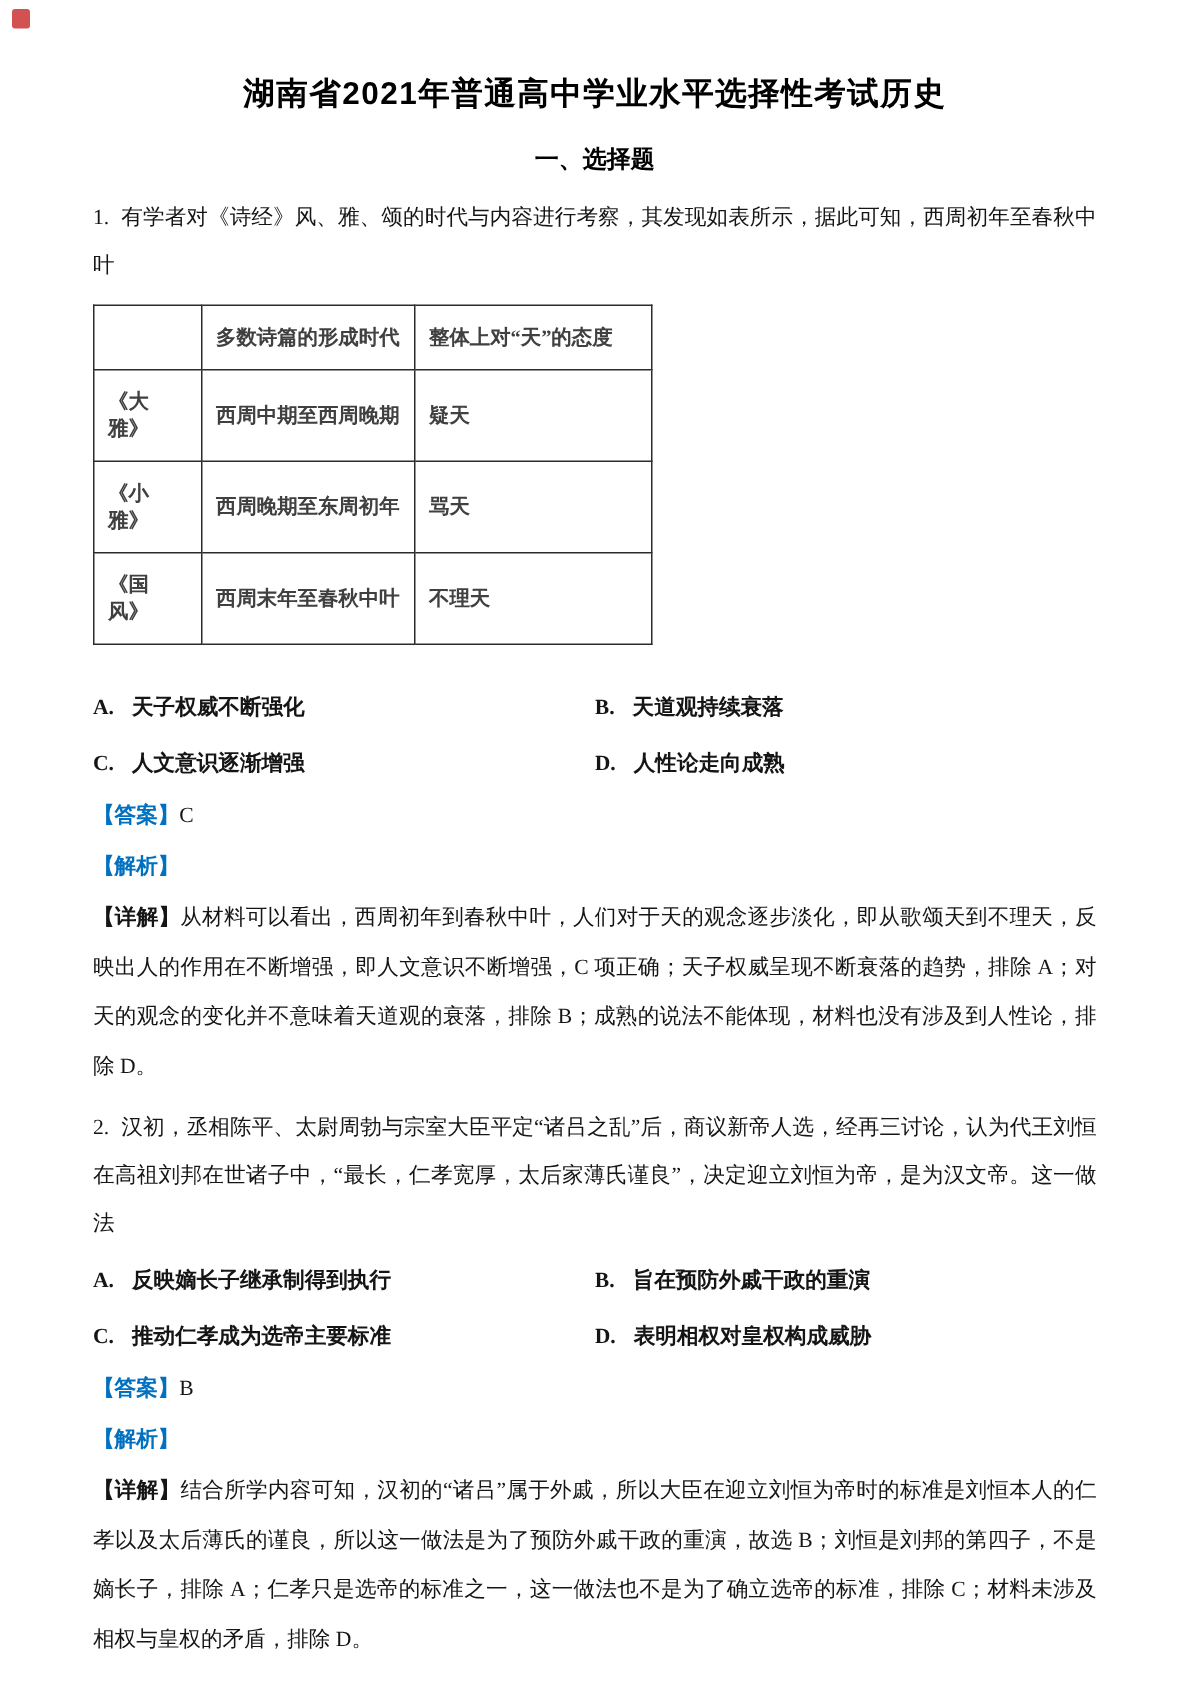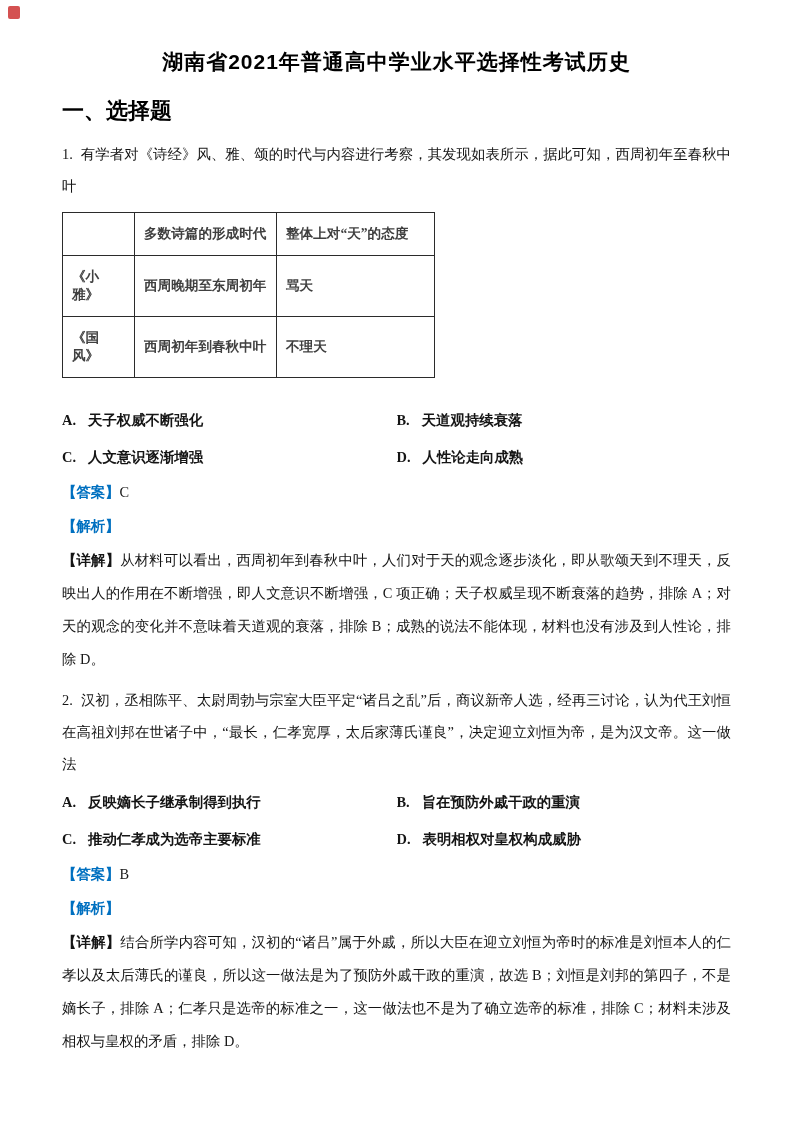--- a/index.html
+++ b/index.html
@@ -30,23 +30,24 @@
     text-align: center;
     font-family: "Liberation Sans", sans-serif;
     font-size: 21px;
     font-weight: bold;
     letter-spacing: 1px;
     color: #000;
   }
   .section-heading {
     margin: 0 0 12px 0;
     font-family: "Liberation Sans", sans-serif;
-    font-size: 22px;
+    font-size: 16px;
     font-weight: bold;
     color: #000;
+    text-align: center;
   }
   .question { margin: 0; }
   .stem {
     margin: 0 0 6px 0;
     line-height: 32px;
     text-align: justify;
   }
   .qnum { margin-right: 8px; }
   .qtable {
     border-collapse: collapse;
@@ -107,27 +108,32 @@
           <col class="c2">
           <col class="c3">
         </colgroup>
       <tbody>
         <tr>
           <td></td>
           <td>多数诗篇的形成时代</td>
           <td>整体上对“天”的态度</td>
         </tr>
         <tr>
+          <td>《大雅》</td>
+          <td>西周中期至西周晚期</td>
+          <td>疑天</td>
+        </tr>
+        <tr>
           <td>《小雅》</td>
           <td>西周晚期至东周初年</td>
           <td>骂天</td>
         </tr>
         <tr>
           <td>《国风》</td>
-          <td>西周初年到春秋中叶</td>
+          <td>西周末年至春秋中叶</td>
           <td>不理天</td>
         </tr>
       </tbody>
     </table>
 
     <div class="options">
       <div class="option"><span class="opt-label">A.</span><span>天子权威不断强化</span></div>
       <div class="option"><span class="opt-label">B.</span><span>天道观持续衰落</span></div>
       <div class="option"><span class="opt-label">C.</span><span>人文意识逐渐增强</span></div>
       <div class="option"><span class="opt-label">D.</span><span>人性论走向成熟</span></div>

